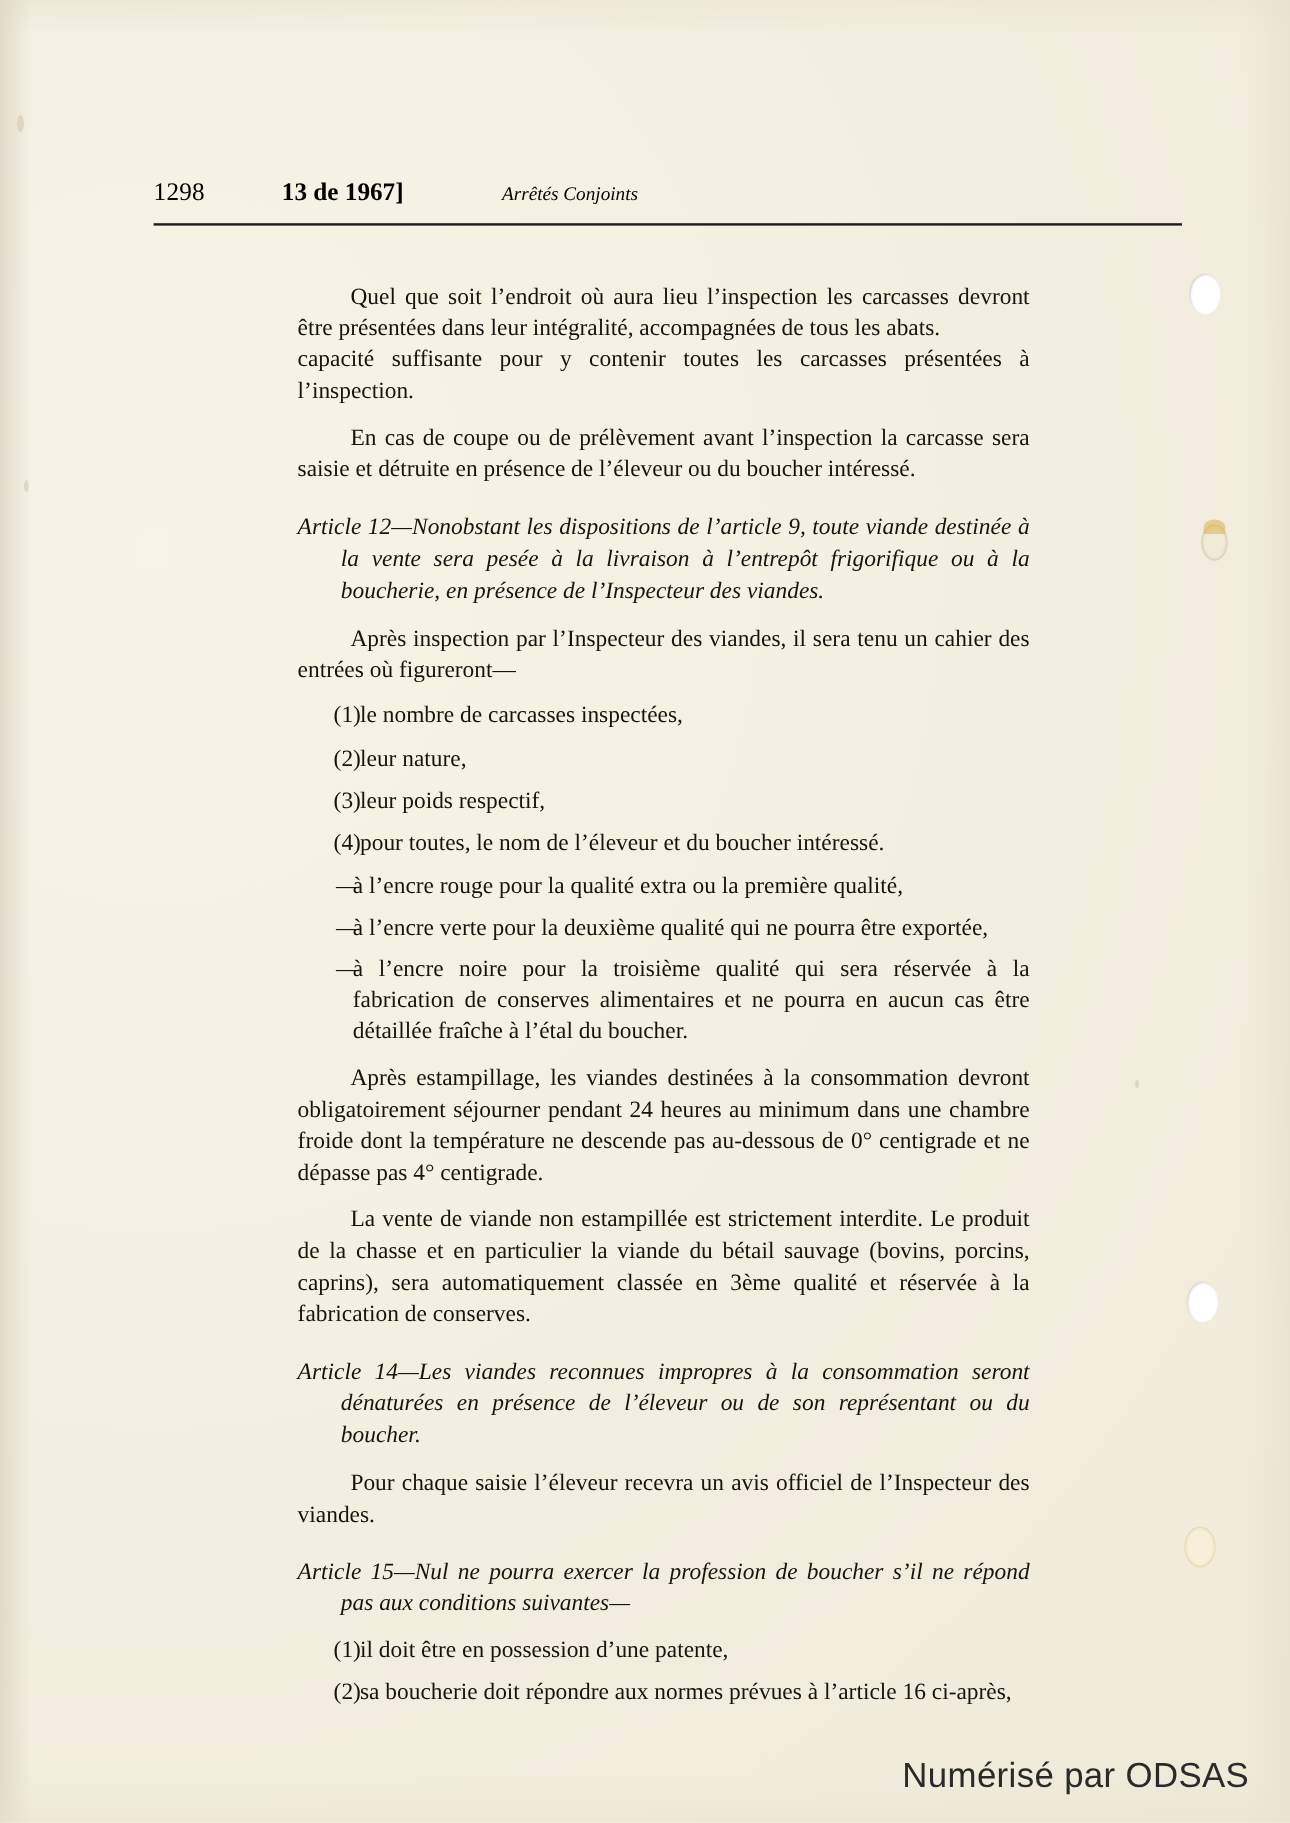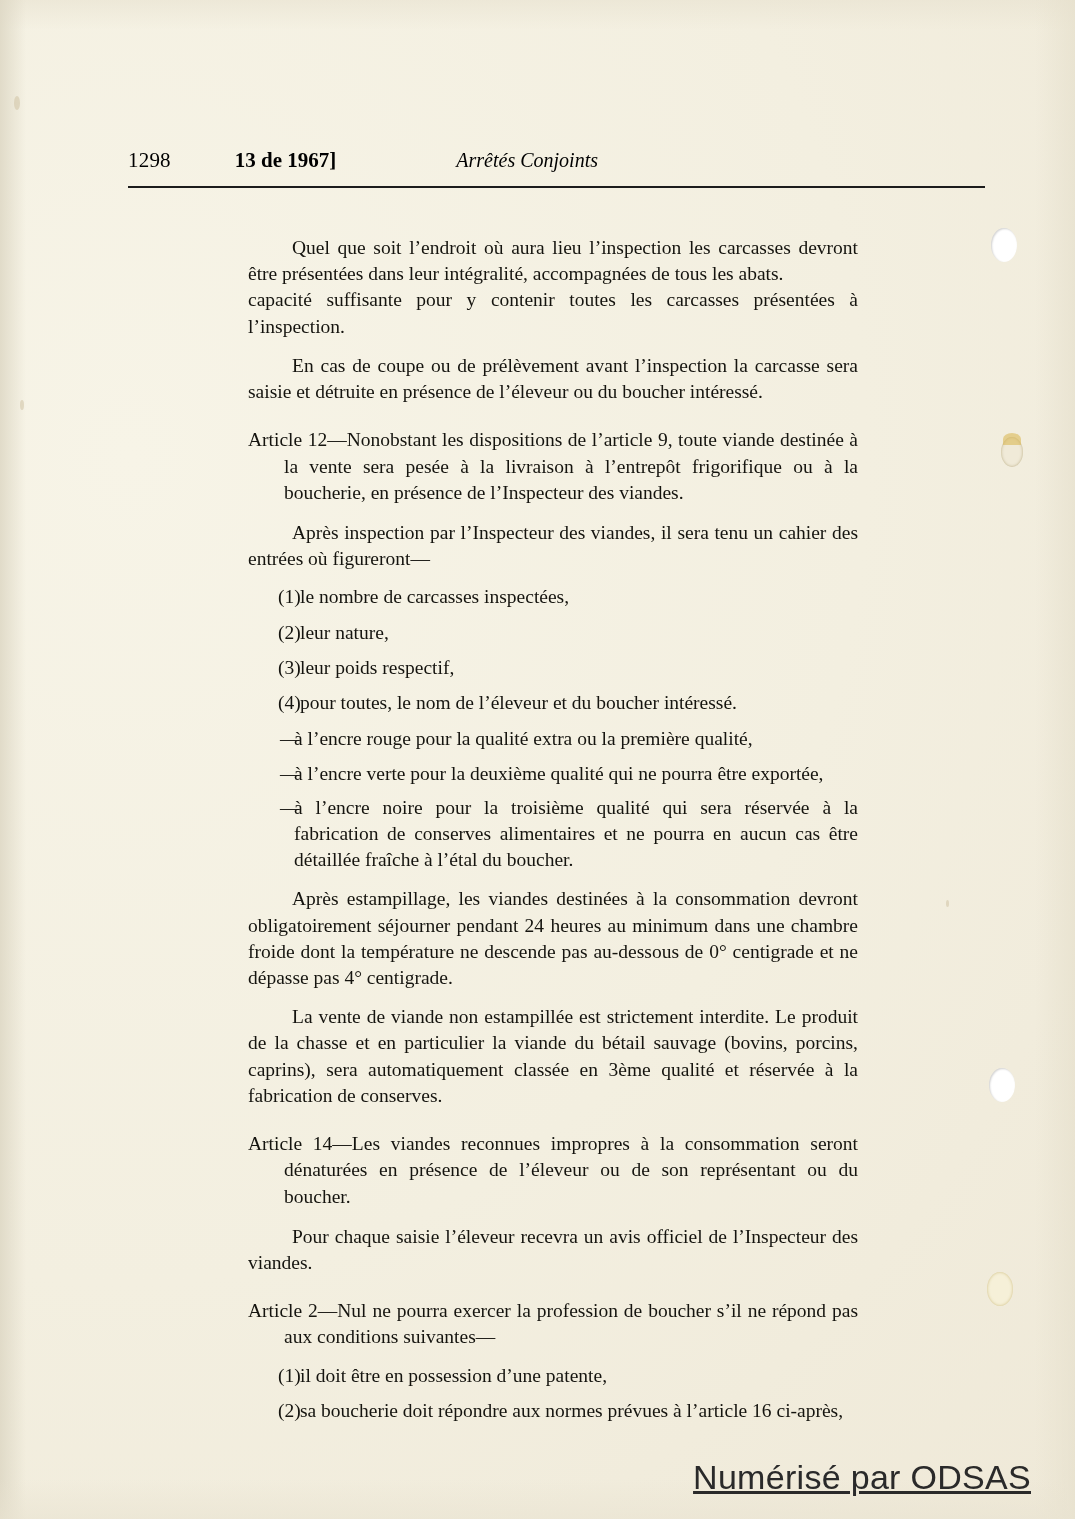--- a/index.html
+++ b/index.html
@@ -88,23 +88,23 @@
   .page-number {
     font-size: 21px;
     letter-spacing: .2px;
   }
   .issue-ref {
     font-size: 21px;
     font-weight: bold;
     margin-left: 64px;
   }
   .header-title {
-    font-size: 20px;
+    font-size: 16px;
     font-style: italic;
-    margin-left: 120px;
+    margin-left: 82px;
   }
   .header-rule {
     position: absolute;
     left: 0;
     right: 0;
     top: 38px;
     border-top: 2px solid #1c1c1c;
   }
 
   
@@ -127,21 +127,21 @@
 
   .article {
     margin-top: 26px;
     text-indent: -36px;
     padding-left: 36px;
     text-align: justify;
   }
   .article + .p { margin-top: 14px; }
 
   .gap-sm { margin-top: 13px; }
-  .gap-md { margin-top: 22px; }
+  .gap-md { margin-top: 22px; font-style: italic; }
 
   .list {
     margin: 12px 0 0 0;
     padding: 0;
     list-style: none;
   }
   .list li {
     display: flex;
     align-items: flex-start;
     margin-bottom: 9px;
@@ -173,27 +173,26 @@
     padding-left: 32px;
     box-sizing: border-box;
   }
   .dashlist li .txt {
     flex: 1;
     text-align: justify;
   }
 
   .watermark {
     position: absolute;
-    right: 44px;
+    right: 34px;
     bottom: 22px;
     font-family: "Liberation Sans", sans-serif;
-    font-size: 34px;
+    font-size: 29px;
     color: #2a2a2a;
     letter-spacing: .3px;
-    text-decoration: underline;
   }
 
   .speck {
     position: absolute;
     background: #cdbfa0;
     border-radius: 50%;
     opacity: .5;
   }
 </style>
 </head>
@@ -266,21 +265,21 @@
         <span class="txt">à l’encre noire pour la troisième qualité qui sera réservée à la fabrication de conserves alimentaires et ne pourra en aucun cas être détaillée fraîche à l’étal du boucher.</span>
       </li>
     </ul>
 
     <p class="p gap-sm">Après estampillage, les viandes destinées à la consommation devront obligatoirement séjourner pendant 24 heures au minimum dans une chambre froide dont la température ne descende pas au-dessous de 0° centigrade et ne dépasse pas 4° centigrade.</p>
     <p class="p gap-sm">La vente de viande non estampillée est strictement interdite. Le produit de la chasse et en particulier la viande du bétail sauvage (bovins, porcins, caprins), sera automatiquement classée en 3ème qualité et réservée à la fabrication de conserves.</p>
 
     <p class="p article gap-md">Article 14—Les viandes reconnues impropres à la consommation seront dénaturées en présence de l’éleveur ou de son représentant ou du boucher.</p>
     <p class="p gap-sm">Pour chaque saisie l’éleveur recevra un avis officiel de l’Inspecteur des viandes.</p>
 
-    <p class="p article gap-md">Article 2—Nul ne pourra exercer la profession de boucher s’il ne répond pas aux conditions suivantes—</p>
+    <p class="p article gap-md">Article 15—Nul ne pourra exercer la profession de boucher s’il ne répond pas aux conditions suivantes—</p>
 
     <ul class="list">
       <li>
         <span class="marker">(1)</span>
         <span class="txt">il doit être en possession d’une patente,</span>
       </li>
       <li>
         <span class="marker">(2)</span>
         <span class="txt">sa boucherie doit répondre aux normes prévues à l’article 16 ci-après,</span>
       </li>

